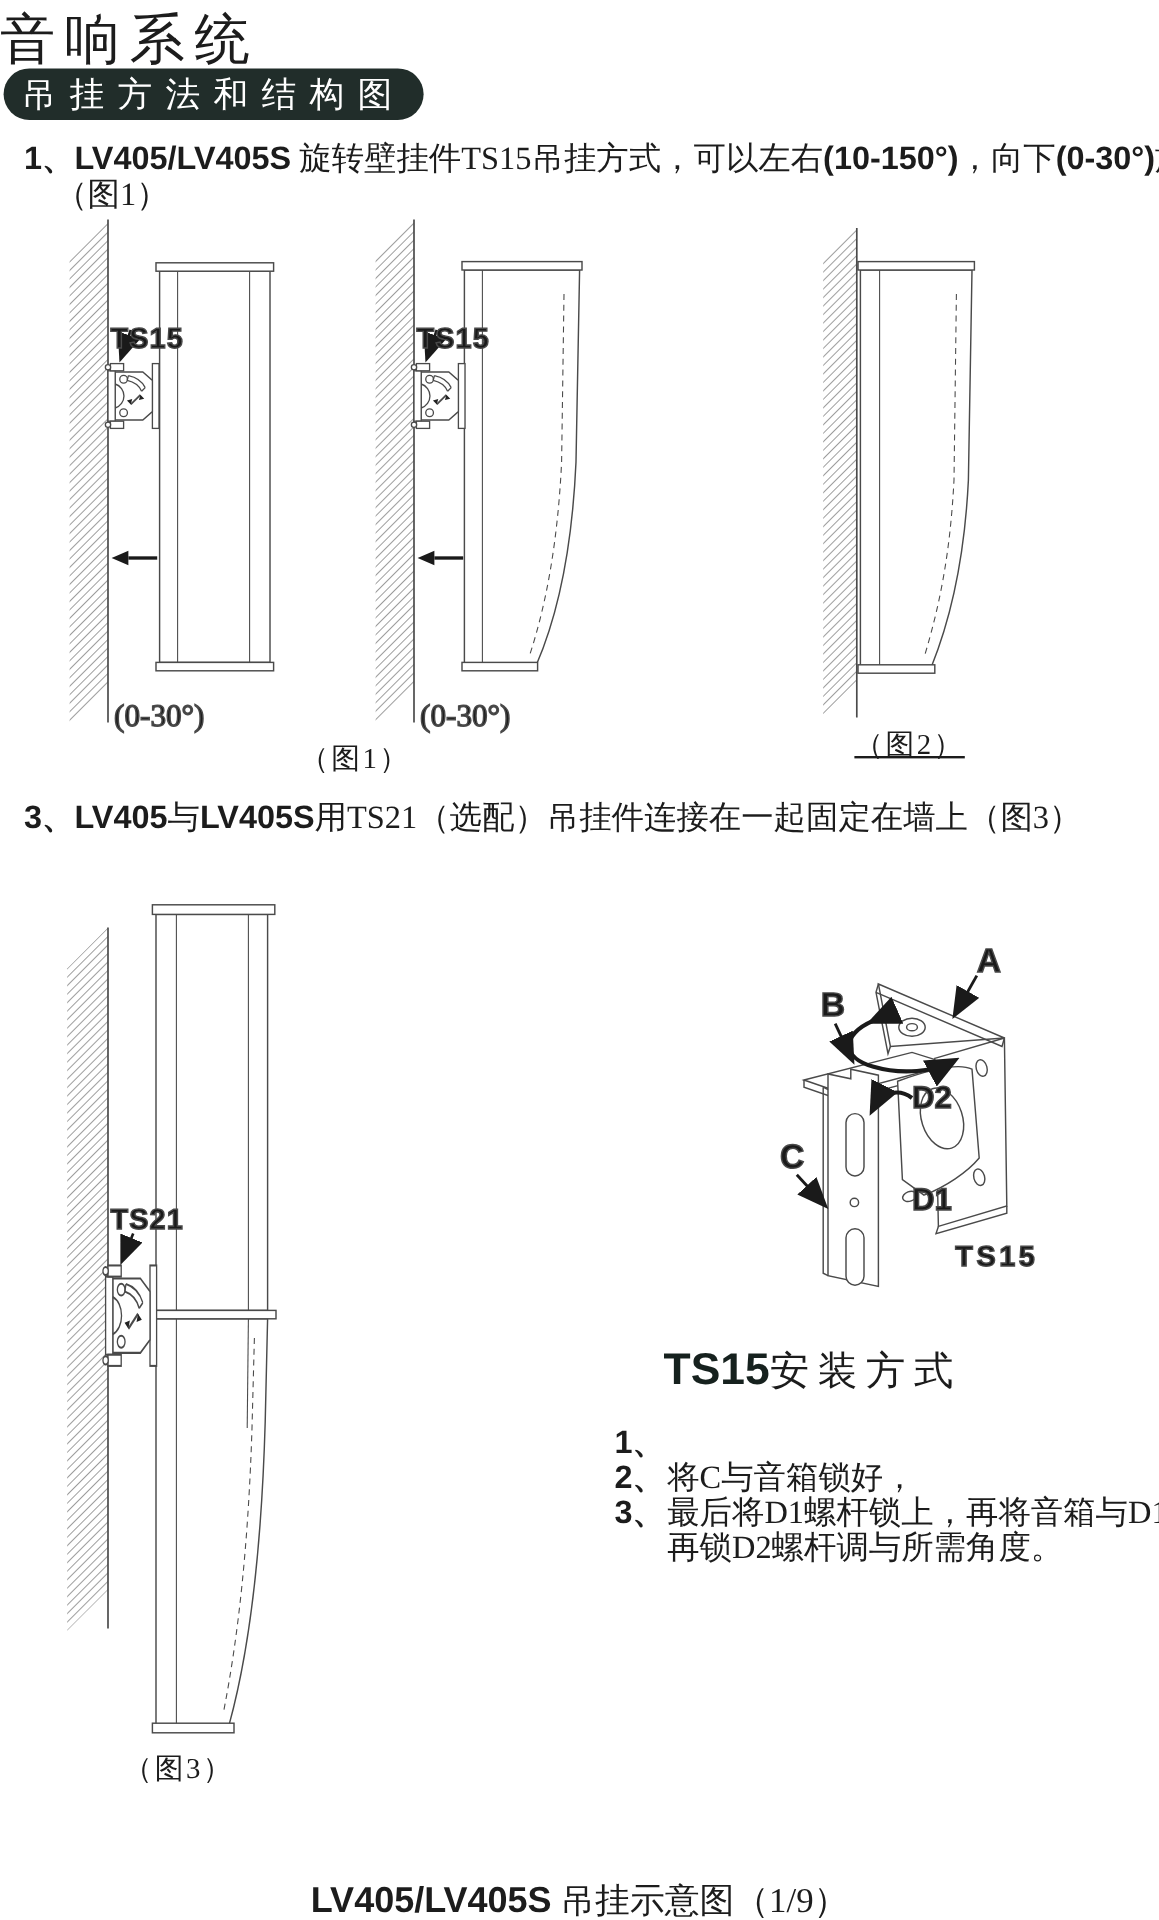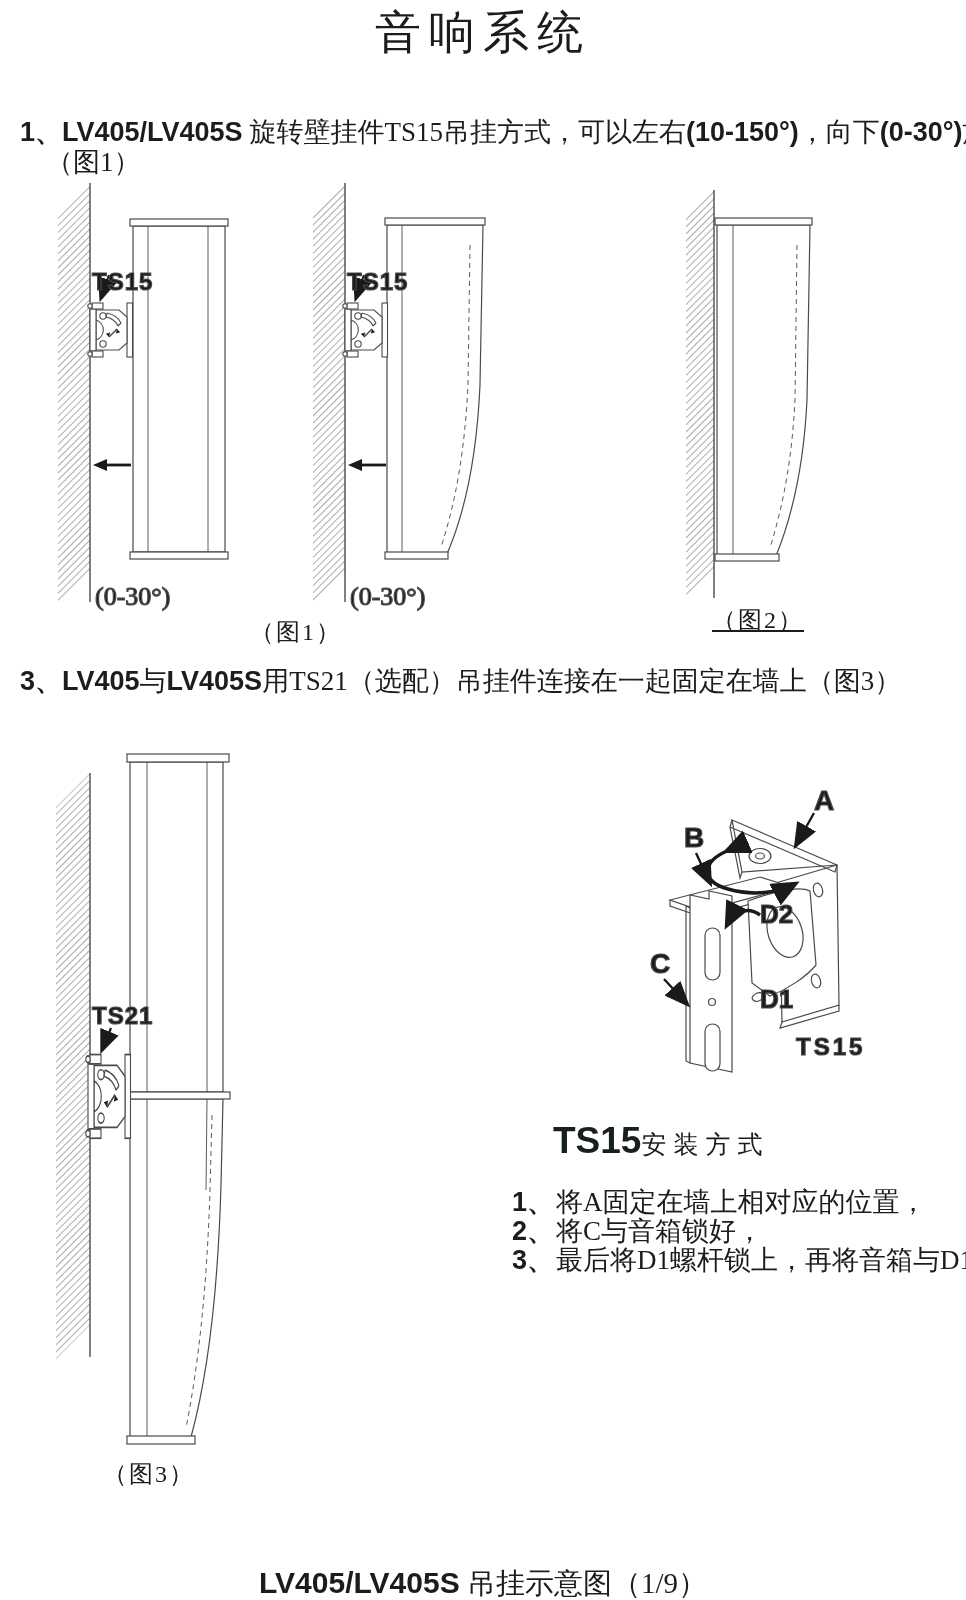--- a/index.html
+++ b/index.html
@@ -1,45 +1,46 @@
 <!DOCTYPE html>
 <html><head>
 <meta charset="utf-8">
 <style>
   html,body{margin:0;padding:0;background:#ffffff;}
   #page{position:relative;width:966px;height:1600px;background:#fff;overflow:hidden;
         font-family:"Liberation Serif",serif;color:#1c1c1c;}
   .abs{position:absolute;}
-  .title{top:2px;left:0;width:100%;text-align:center;font-size:46px;letter-spacing:8px;white-space:nowrap;}
+  .title{top:2px;left:0;width:100%;text-align:left;font-size:46px;letter-spacing:8px;white-space:nowrap;}
   .badge{left:3px;top:57px;width:350px;height:43px;background:#212d2a;border-radius:22px;
          color:#fff;display:flex;align-items:center;justify-content:center;
          font-size:29px;letter-spacing:11px;white-space:nowrap;}
   .item{font-size:27px;white-space:nowrap;line-height:30px;}
   .num,.mdl,.ang{font-family:"Liberation Sans",sans-serif;font-weight:bold;}
   .cap{font-size:24px;white-space:nowrap;letter-spacing:2px;}
   .heading{left:553px;top:1120px;white-space:nowrap;}
   .heading .hb{font-family:"Liberation Sans",sans-serif;font-weight:bold;font-size:37px;color:#16211e;}
-  .heading .hr{font-size:25px;letter-spacing:7px;text-align:center;}
+  .heading .hr{font-size:33px;letter-spacing:7px;text-align:center;}
   .steps{left:512px;top:1188px;}
   .step{display:flex;font-size:27px;line-height:29px;white-space:nowrap;}
   .step .n{width:44px;flex:0 0 44px;font-family:"Liberation Sans",sans-serif;font-weight:bold;}
   .footer{top:1564px;left:0;width:100%;text-align:center;white-space:nowrap;font-size:29px;}
   .footer .mdl{font-size:30px;}
   svg{position:absolute;left:0;top:0;pointer-events:none;}
   svg text{pointer-events:none;}
   .dlabel{font-family:"Liberation Sans",sans-serif;font-weight:bold;fill:#1a1a1a;}
   .slabel{font-family:"Liberation Serif",serif;fill:#1c1c1c;}
 </style>
 </head>
 <body>
 
 <div id="page">
 
   <div class="abs title">音响系统</div>
 
+  <div class="abs badge">吊挂方法和结构图</div>
 
   <div class="abs item" style="left:20px;top:117px;">
     <span class="num">1、</span><span class="mdl">LV405/LV405S</span><span> 旋转壁挂件TS15吊挂方式，可以左右</span><span class="ang">(10-150°)</span><span>，向下</span><span class="ang">(0-30°)</span><span>旋转角度。</span>
   </div>
   <div class="abs item" style="left:46px;top:147px;">（图1）</div>
 
   <div class="abs item" style="left:20px;top:666px;">
     <span class="num">3、</span><span class="mdl">LV405</span><span>与</span><span class="mdl">LV405S</span><span>用TS21（选配）吊挂件连接在一起固定在墙上（图3）</span>
   </div>
 
@@ -47,32 +48,32 @@
   <div class="abs cap" style="left:712px;top:604px;text-decoration:underline;">（图2）</div>
   <div class="abs cap" style="left:103px;top:1458px;">（图3）</div>
 
   <div class="abs heading">
     <span class="hb">TS15</span><span class="hr">安装方式</span>
   </div>
 
   <div class="abs steps">
     <div class="step">
       <span class="n">1、</span>
-      <span>将A固定在墙上相对应的位置，</span>
     </div>
     <div class="step">
       <span class="n">2、</span>
       <span>将C与音箱锁好，</span>
     </div>
     <div class="step">
       <span class="n">3、</span>
       <span>最后将D1螺杆锁上，再将音箱与D1卡住，</span>
     </div>
     <div class="step">
       <span class="n"></span>
+      <span>再锁D2螺杆调与所需角度。</span>
     </div>
   </div>
 
   <div class="abs footer">
     <span class="mdl">LV405/LV405S</span><span> 吊挂示意图（1/9）</span>
   </div>
 
   <svg width="966" height="1600" viewBox="0 0 966 1600">
     <defs>
       <pattern id="hatch" width="5" height="5" patternUnits="userSpaceOnUse" patternTransform="rotate(45)">

